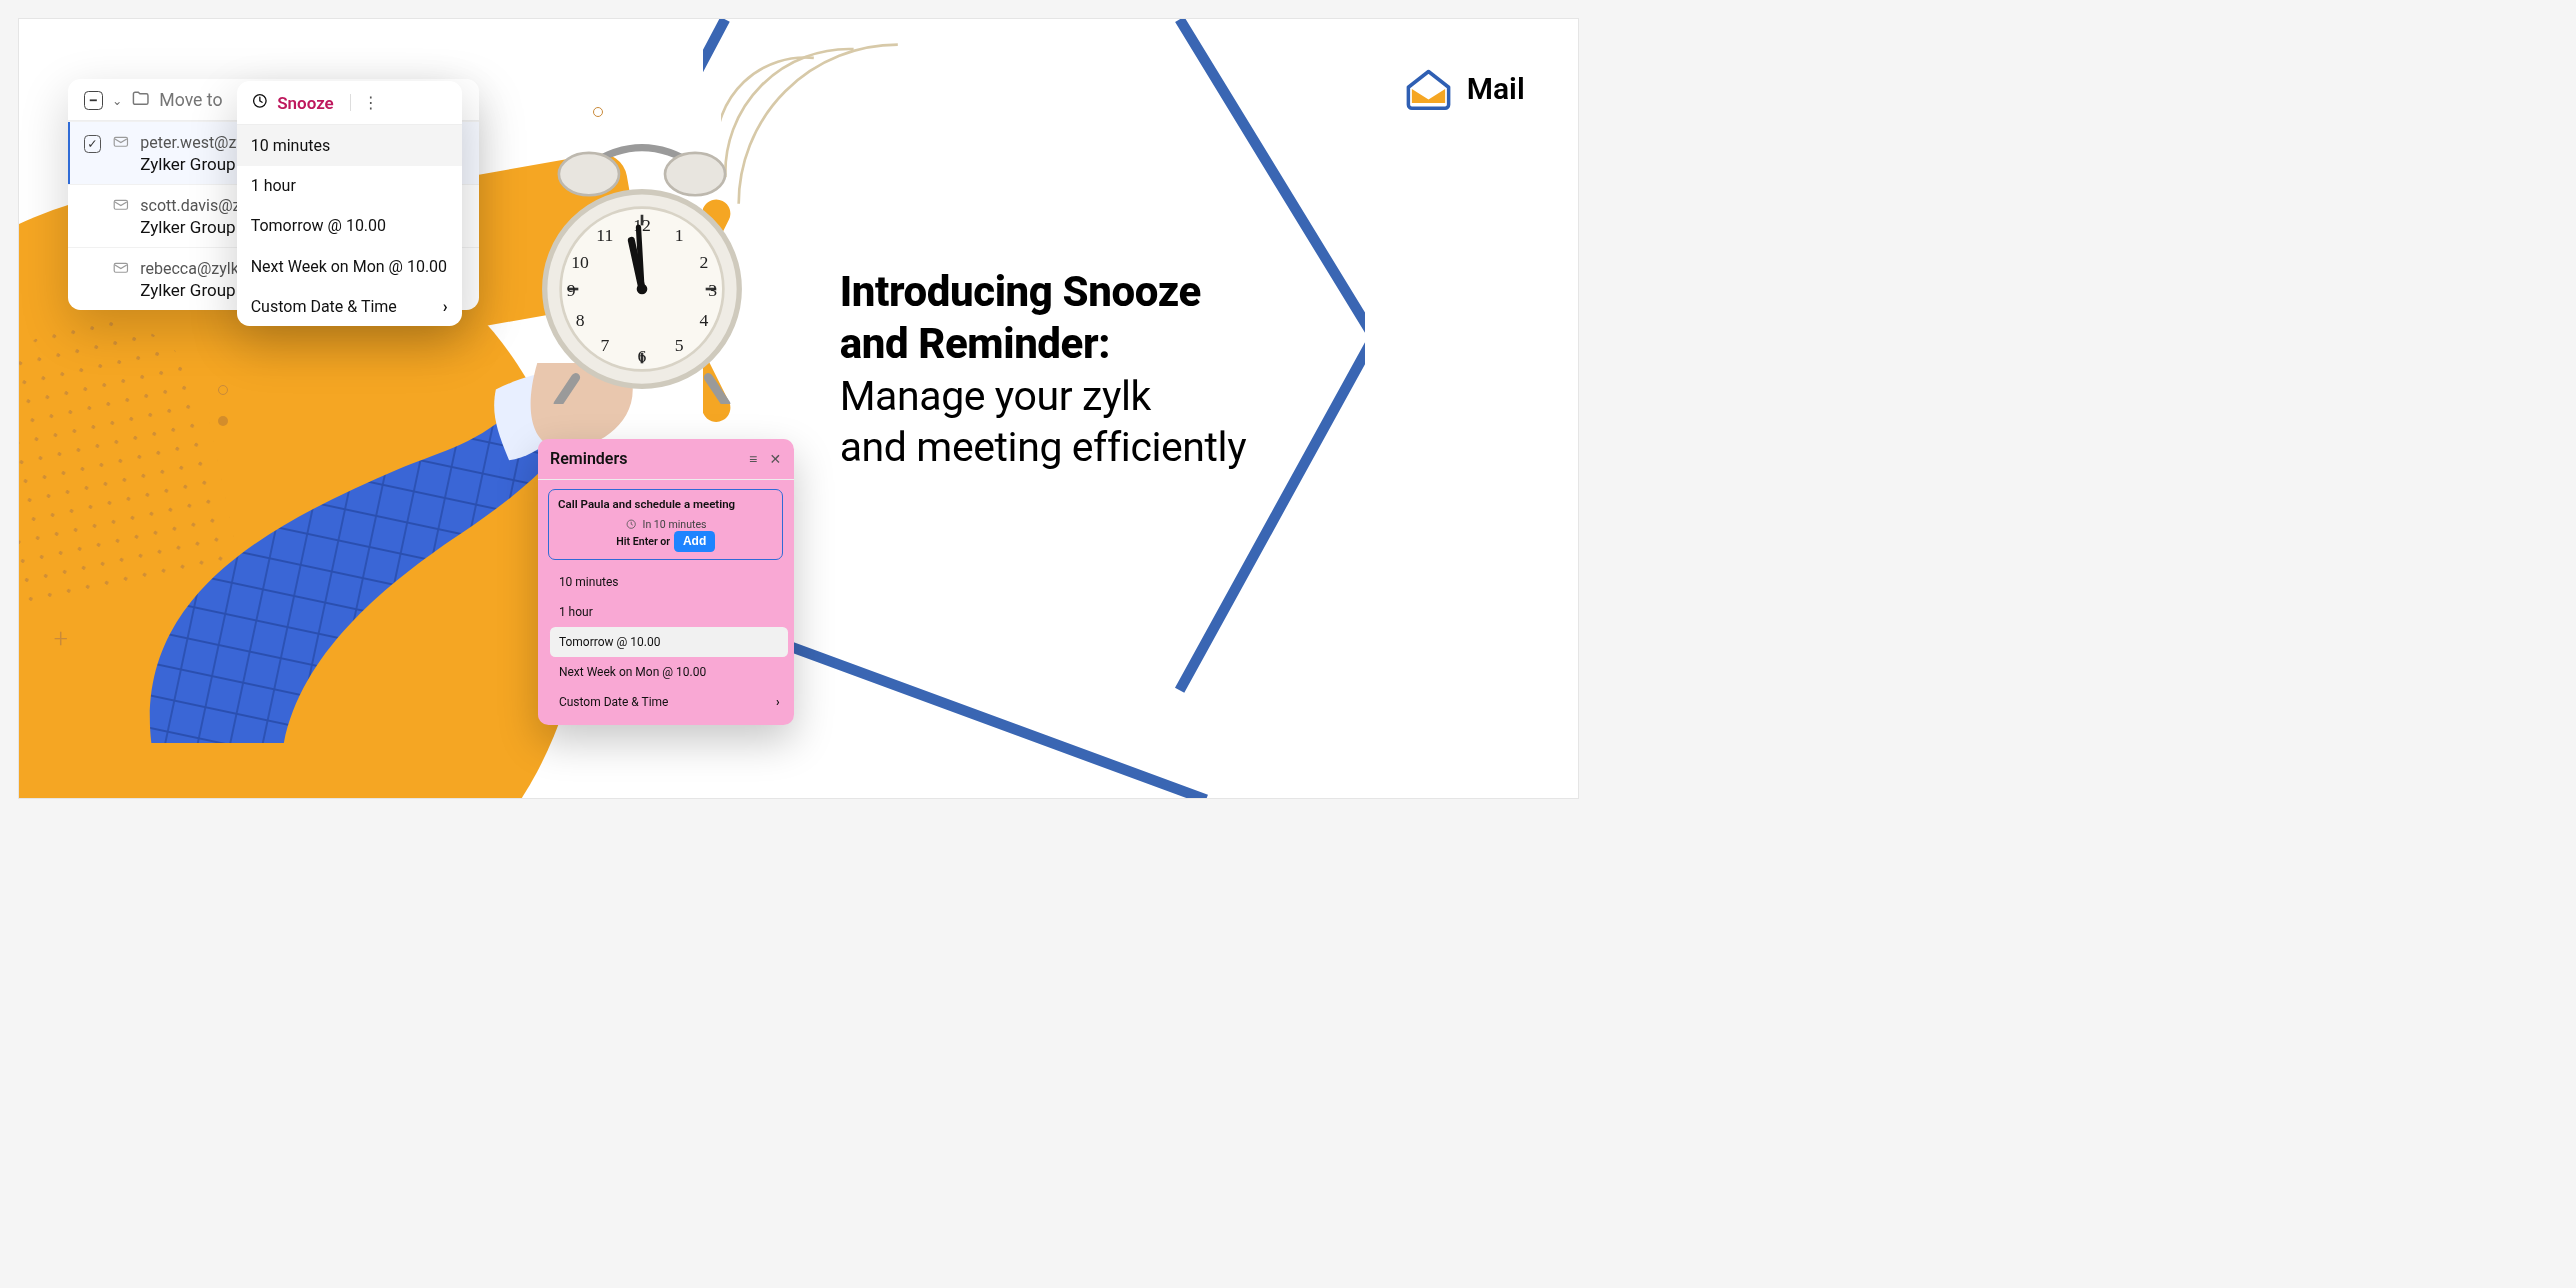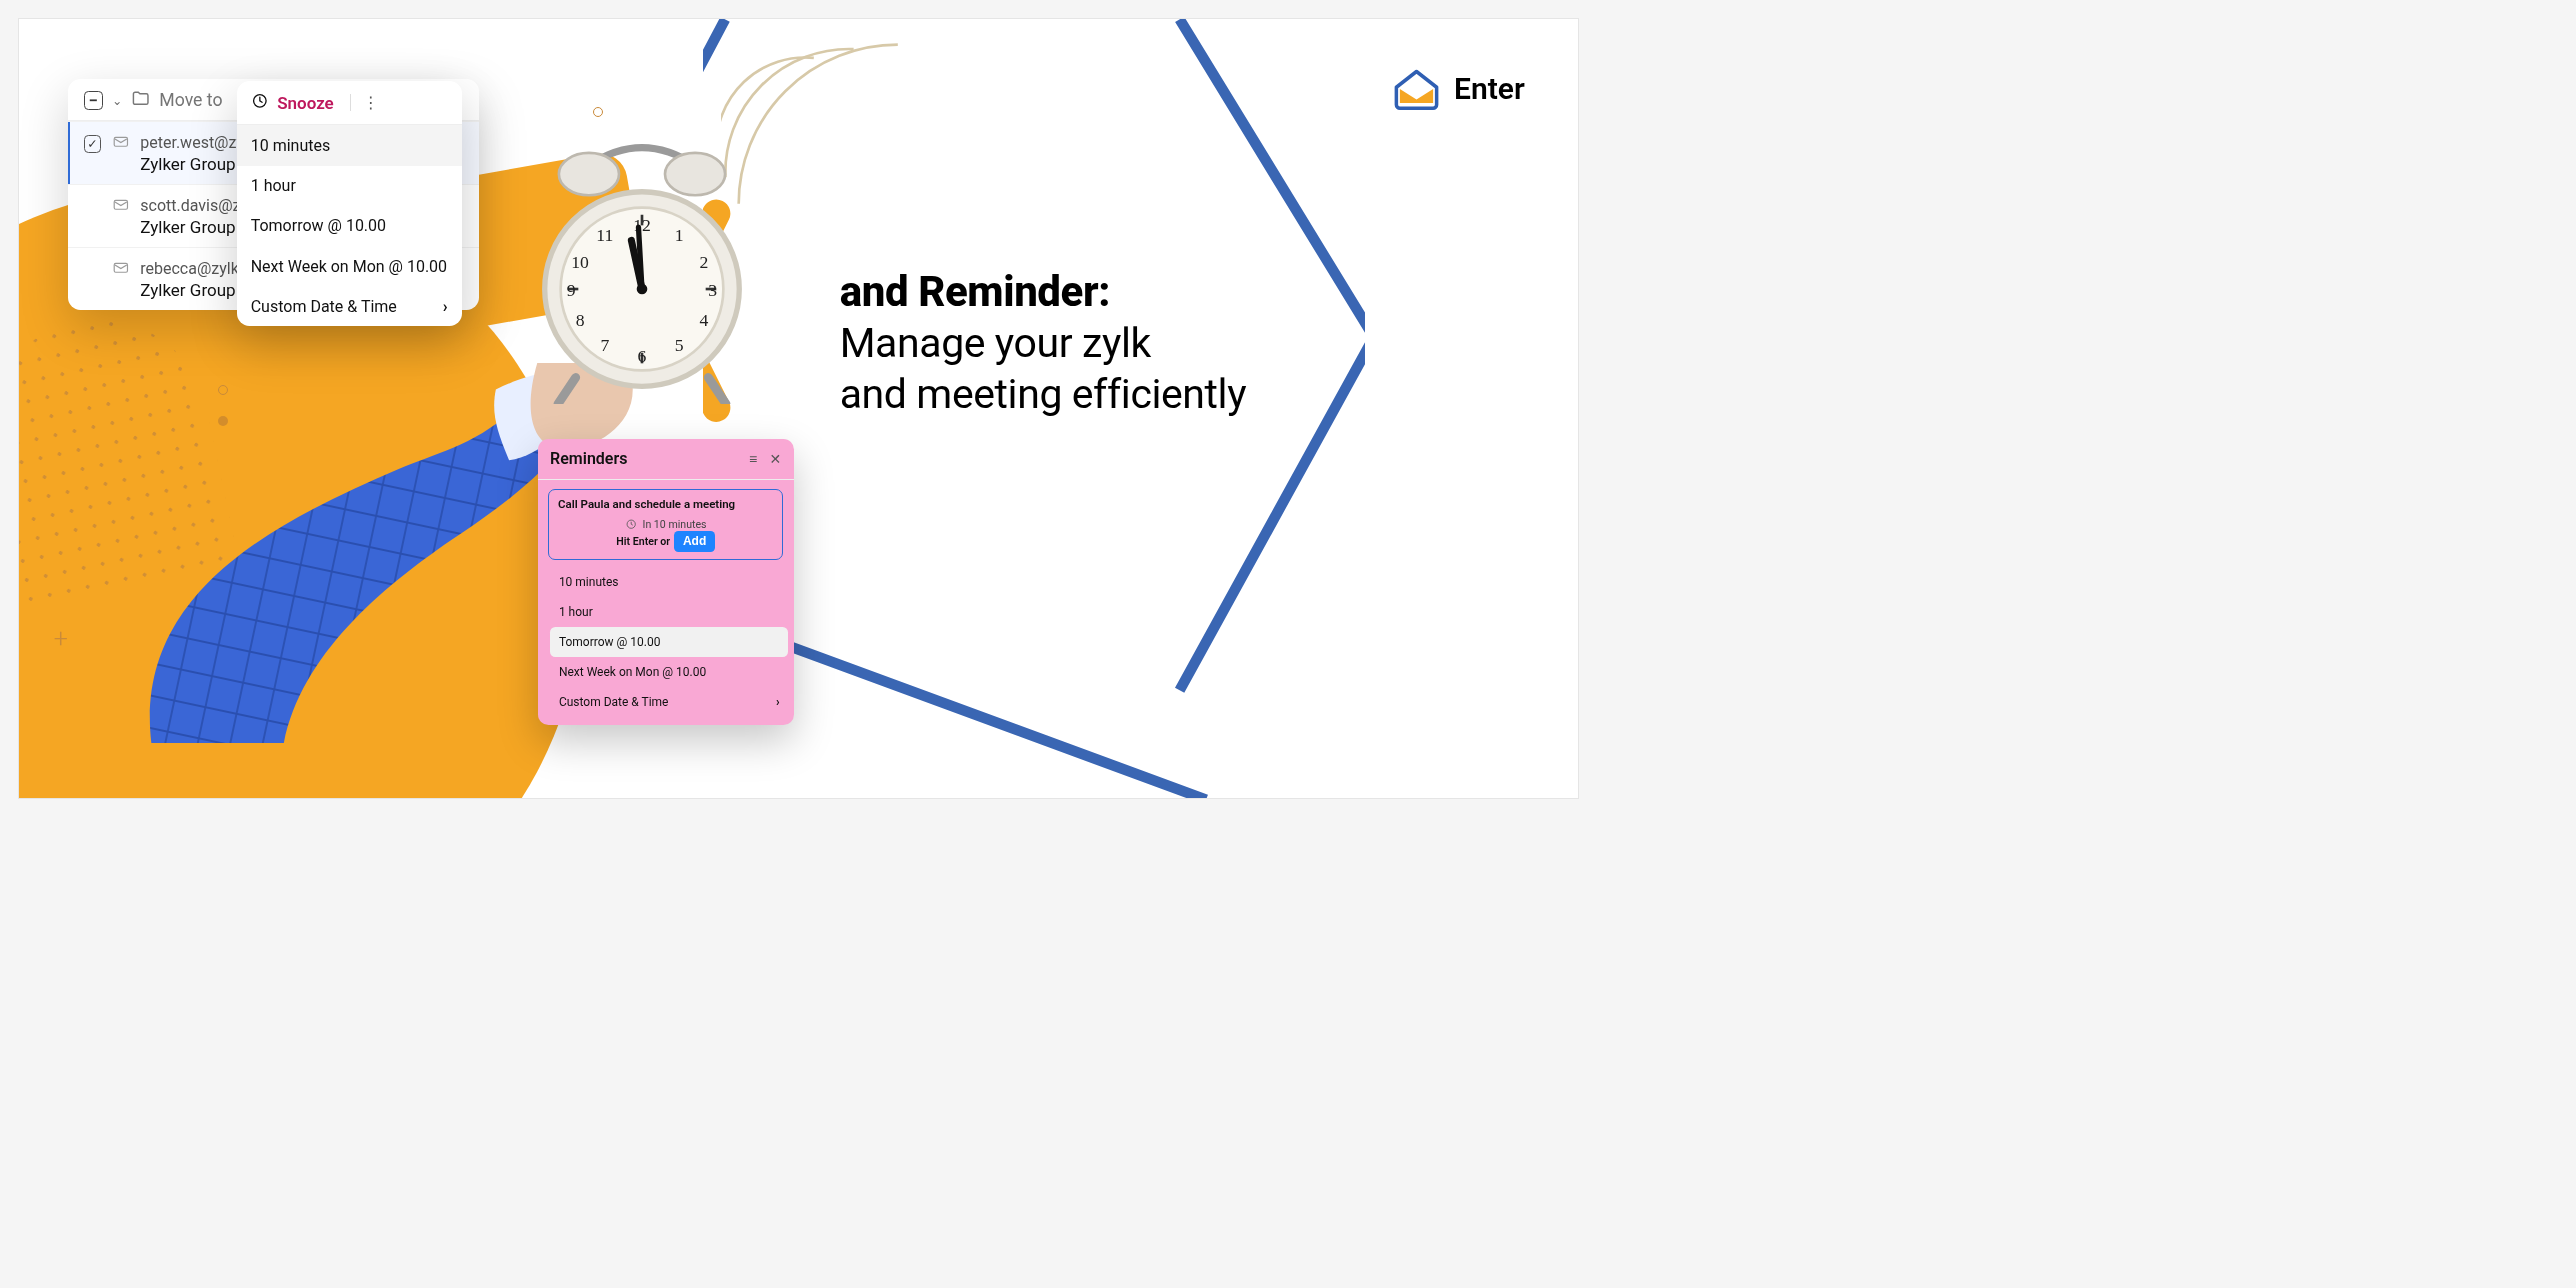--- a/index.html
+++ b/index.html
@@ -335,24 +335,25 @@
     <line x1="130" y1="190" x2="126" y2="120" stroke="#111" stroke-width="6" stroke-linecap="round"></line>
     <line x1="130" y1="190" x2="118" y2="135" stroke="#111" stroke-width="8" stroke-linecap="round"></line>
     <circle cx="130" cy="190" r="6" fill="#111"></circle>
   </svg>
 
   <div class="brand">
     <svg class="logo" viewBox="0 0 58 48">
       <path d="M6 22 L29 4 L52 22 V42 A4 4 0 0 1 48 46 H10 A4 4 0 0 1 6 42 Z" fill="none" stroke="#2f5fb3" stroke-width="4" stroke-linejoin="round"></path>
       <path d="M10 24 L29 36 L48 24 V40 H10 Z" fill="#f5a623"></path>
     </svg>
-    <span class="label">Enter</span>
+    <span class="label">Mail</span>
   </div>
 
   <div class="headline">
+    <div class="h1">Introducing Snooze</div>
     <div class="h1">and Reminder:</div>
     <div class="h2">Manage your zylk</div>
     <div class="h2">and meeting efficiently</div>
   </div>
 
   <div class="email-panel">
     <div class="email-toolbar">
       <div class="tb-chk">
         <svg width="10.6" height="10.6" viewBox="0 0 12 12">
             <rect x="2" y="5" width="8" height="2" fill="#333"></rect>

